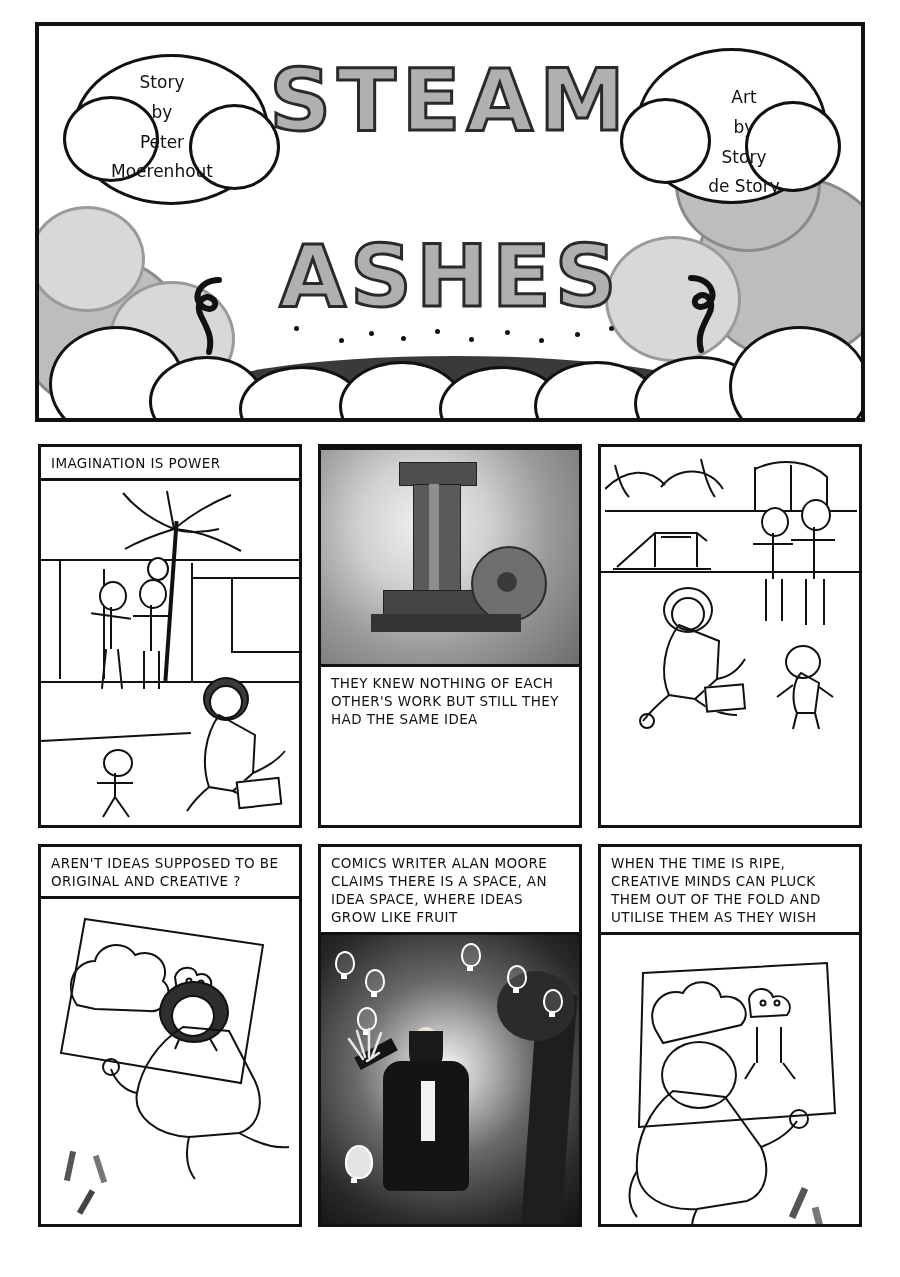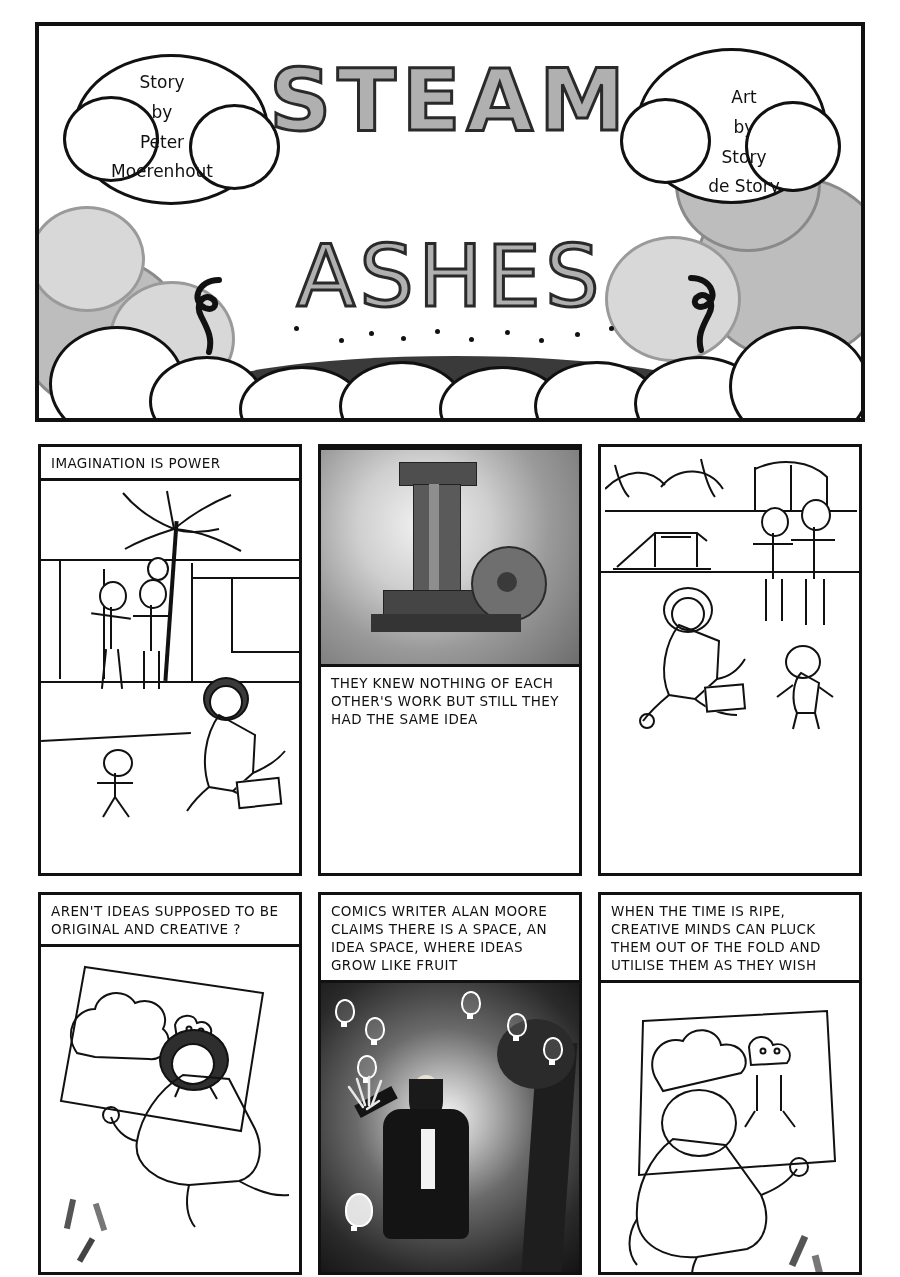--- a/index.html
+++ b/index.html
@@ -65,21 +65,21 @@
     font-size: 46px;
     letter-spacing: 4px;
     color: #b0b0b0;
     -webkit-text-stroke: 3px #2a2a2a;
   }
   .title-sub {
     position: absolute;
     left: 0; right: 0;
     top: 200px;
     text-align: center;
-    font-weight: normal;
+    font-weight: bold;
     font-size: 86px;
     letter-spacing: 4px;
     color: #b0b0b0;
     -webkit-text-stroke: 3px #2a2a2a;
   }
 
   .credit {
     position: absolute;
     width: 150px;
     text-align: center;
@@ -120,21 +120,21 @@
   }
   .row { display: flex; gap: 16px; margin-bottom: 16px; }
   .panel {
     border: 3px solid #111;
     box-sizing: border-box;
     background: #fff;
     width: 264px;
     position: relative;
     overflow: hidden;
   }
-  .row1 .panel { height: 432px; }
+  .row1 .panel { height: 384px; }
   .row2 .panel { height: 383px; }
 
   .caption {
     font-family: "DejaVu Sans", sans-serif;
     font-size: 13.5px;
     line-height: 1.34;
     letter-spacing: 0.4px;
     color: #111;
     padding: 7px 8px 6px 10px;
     text-transform: uppercase;

